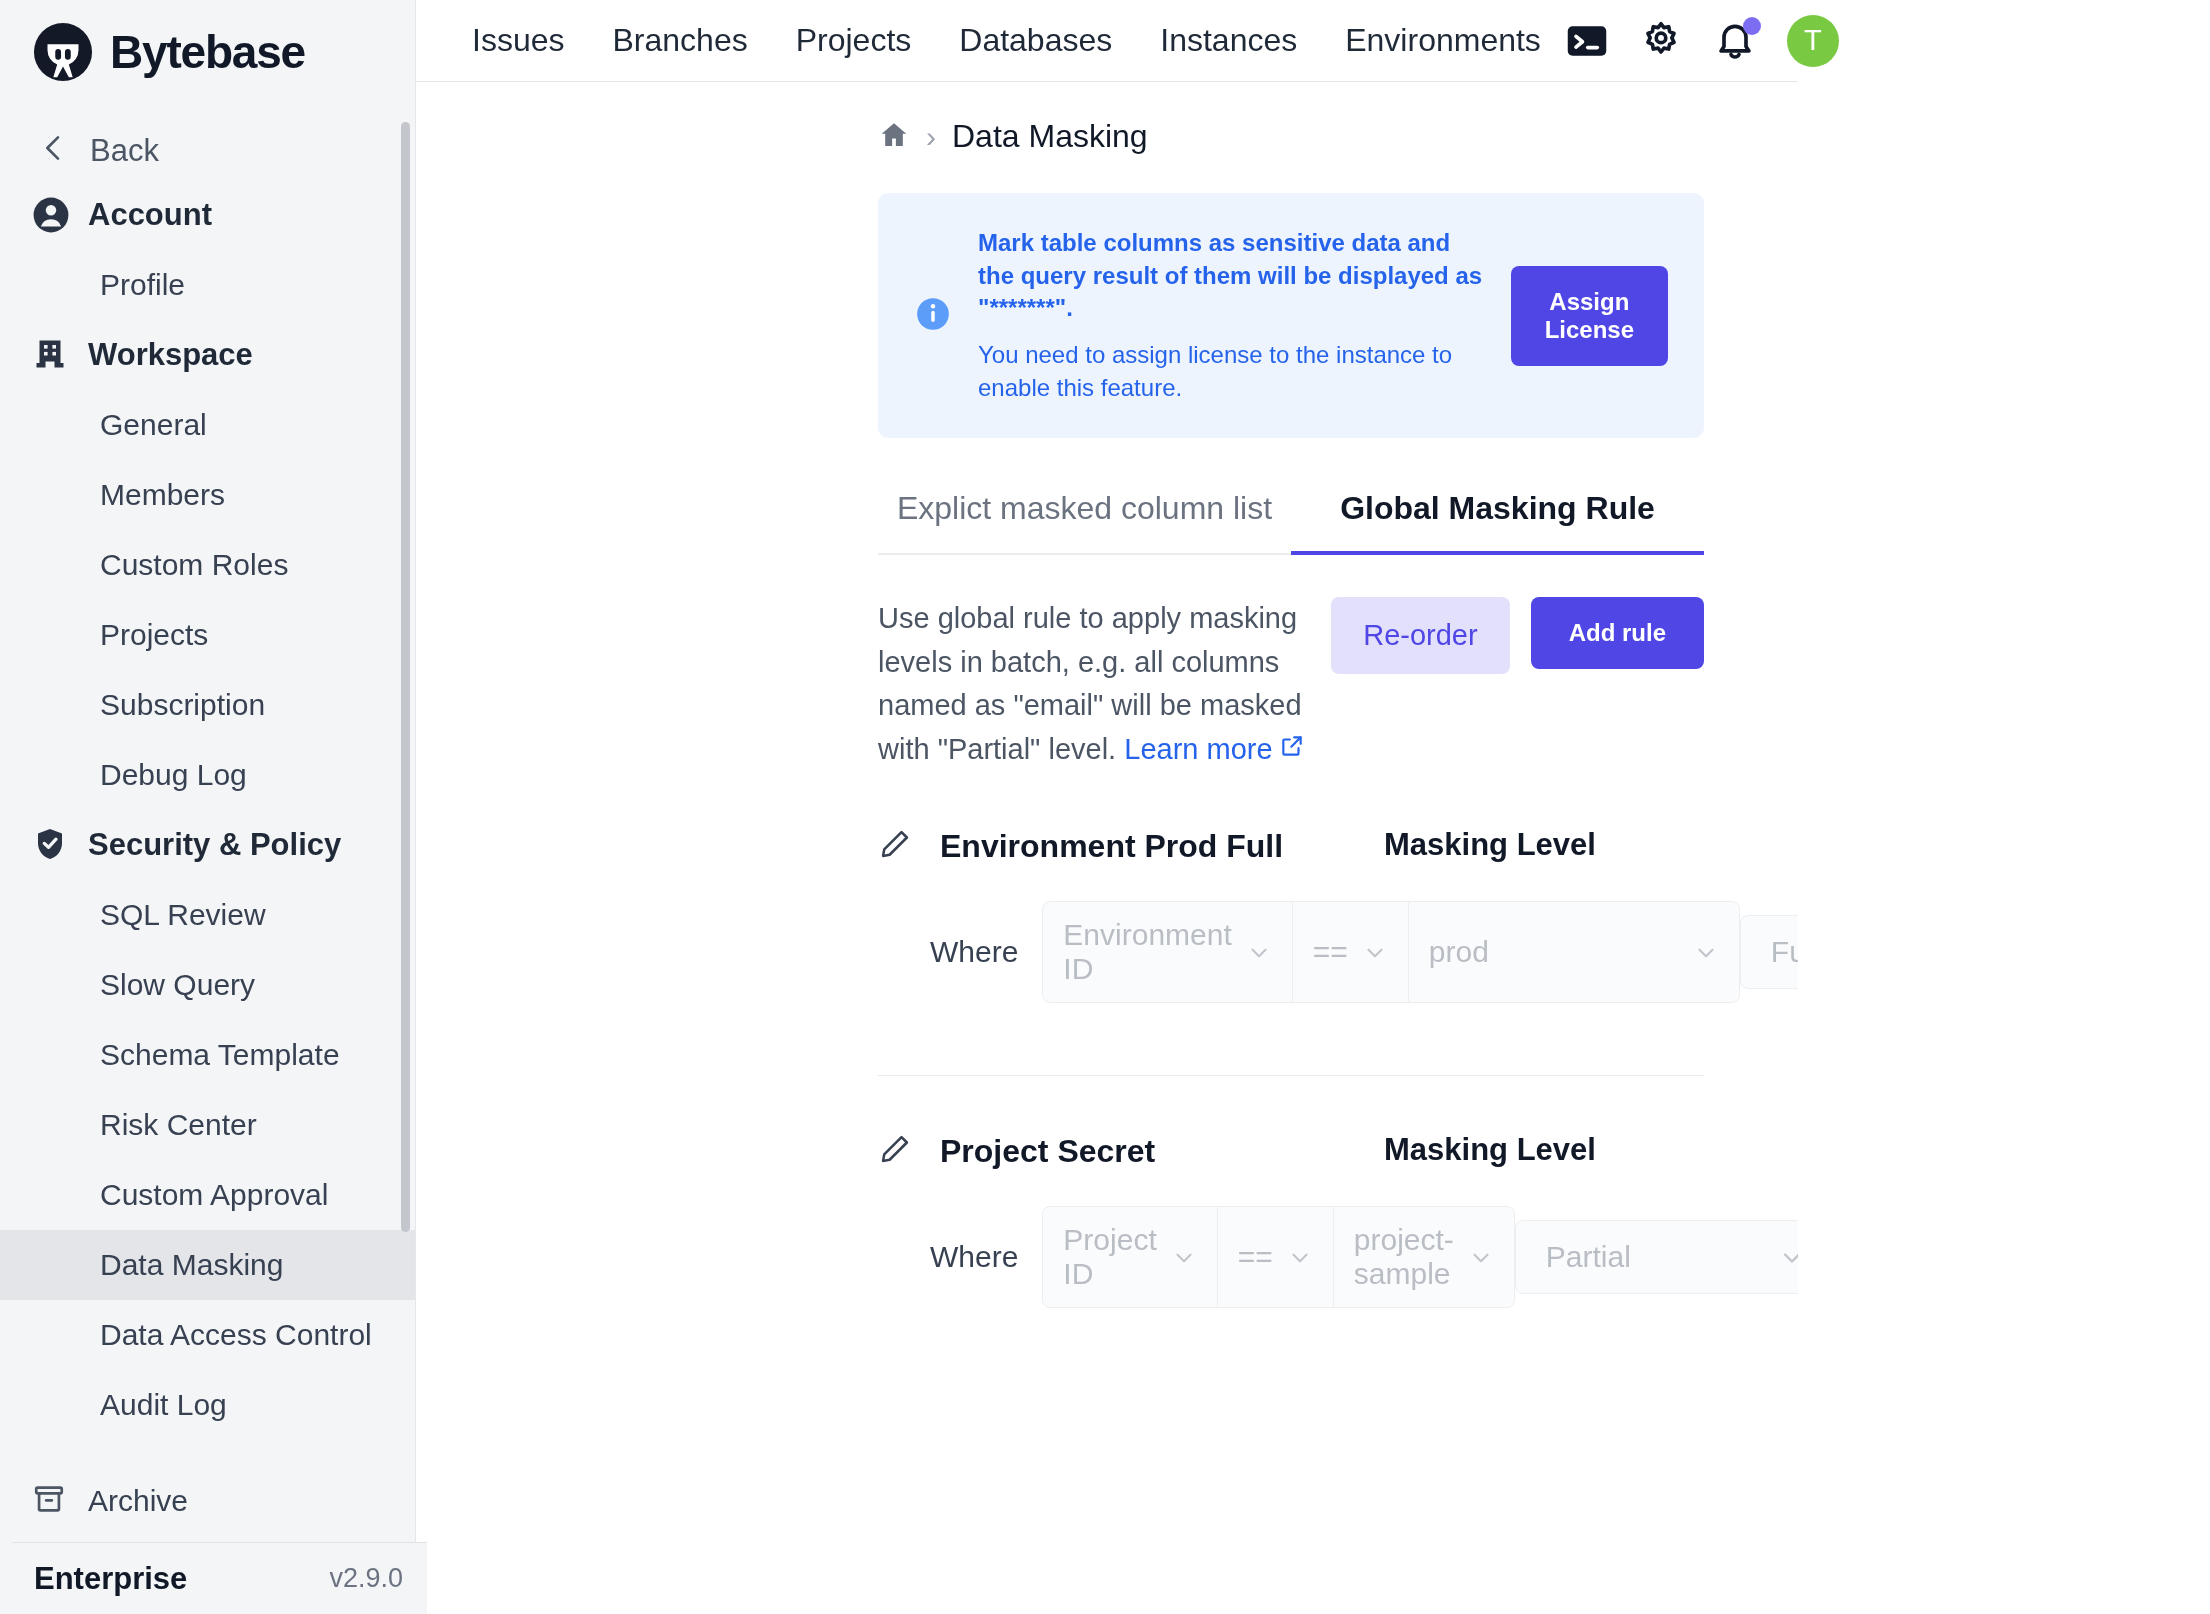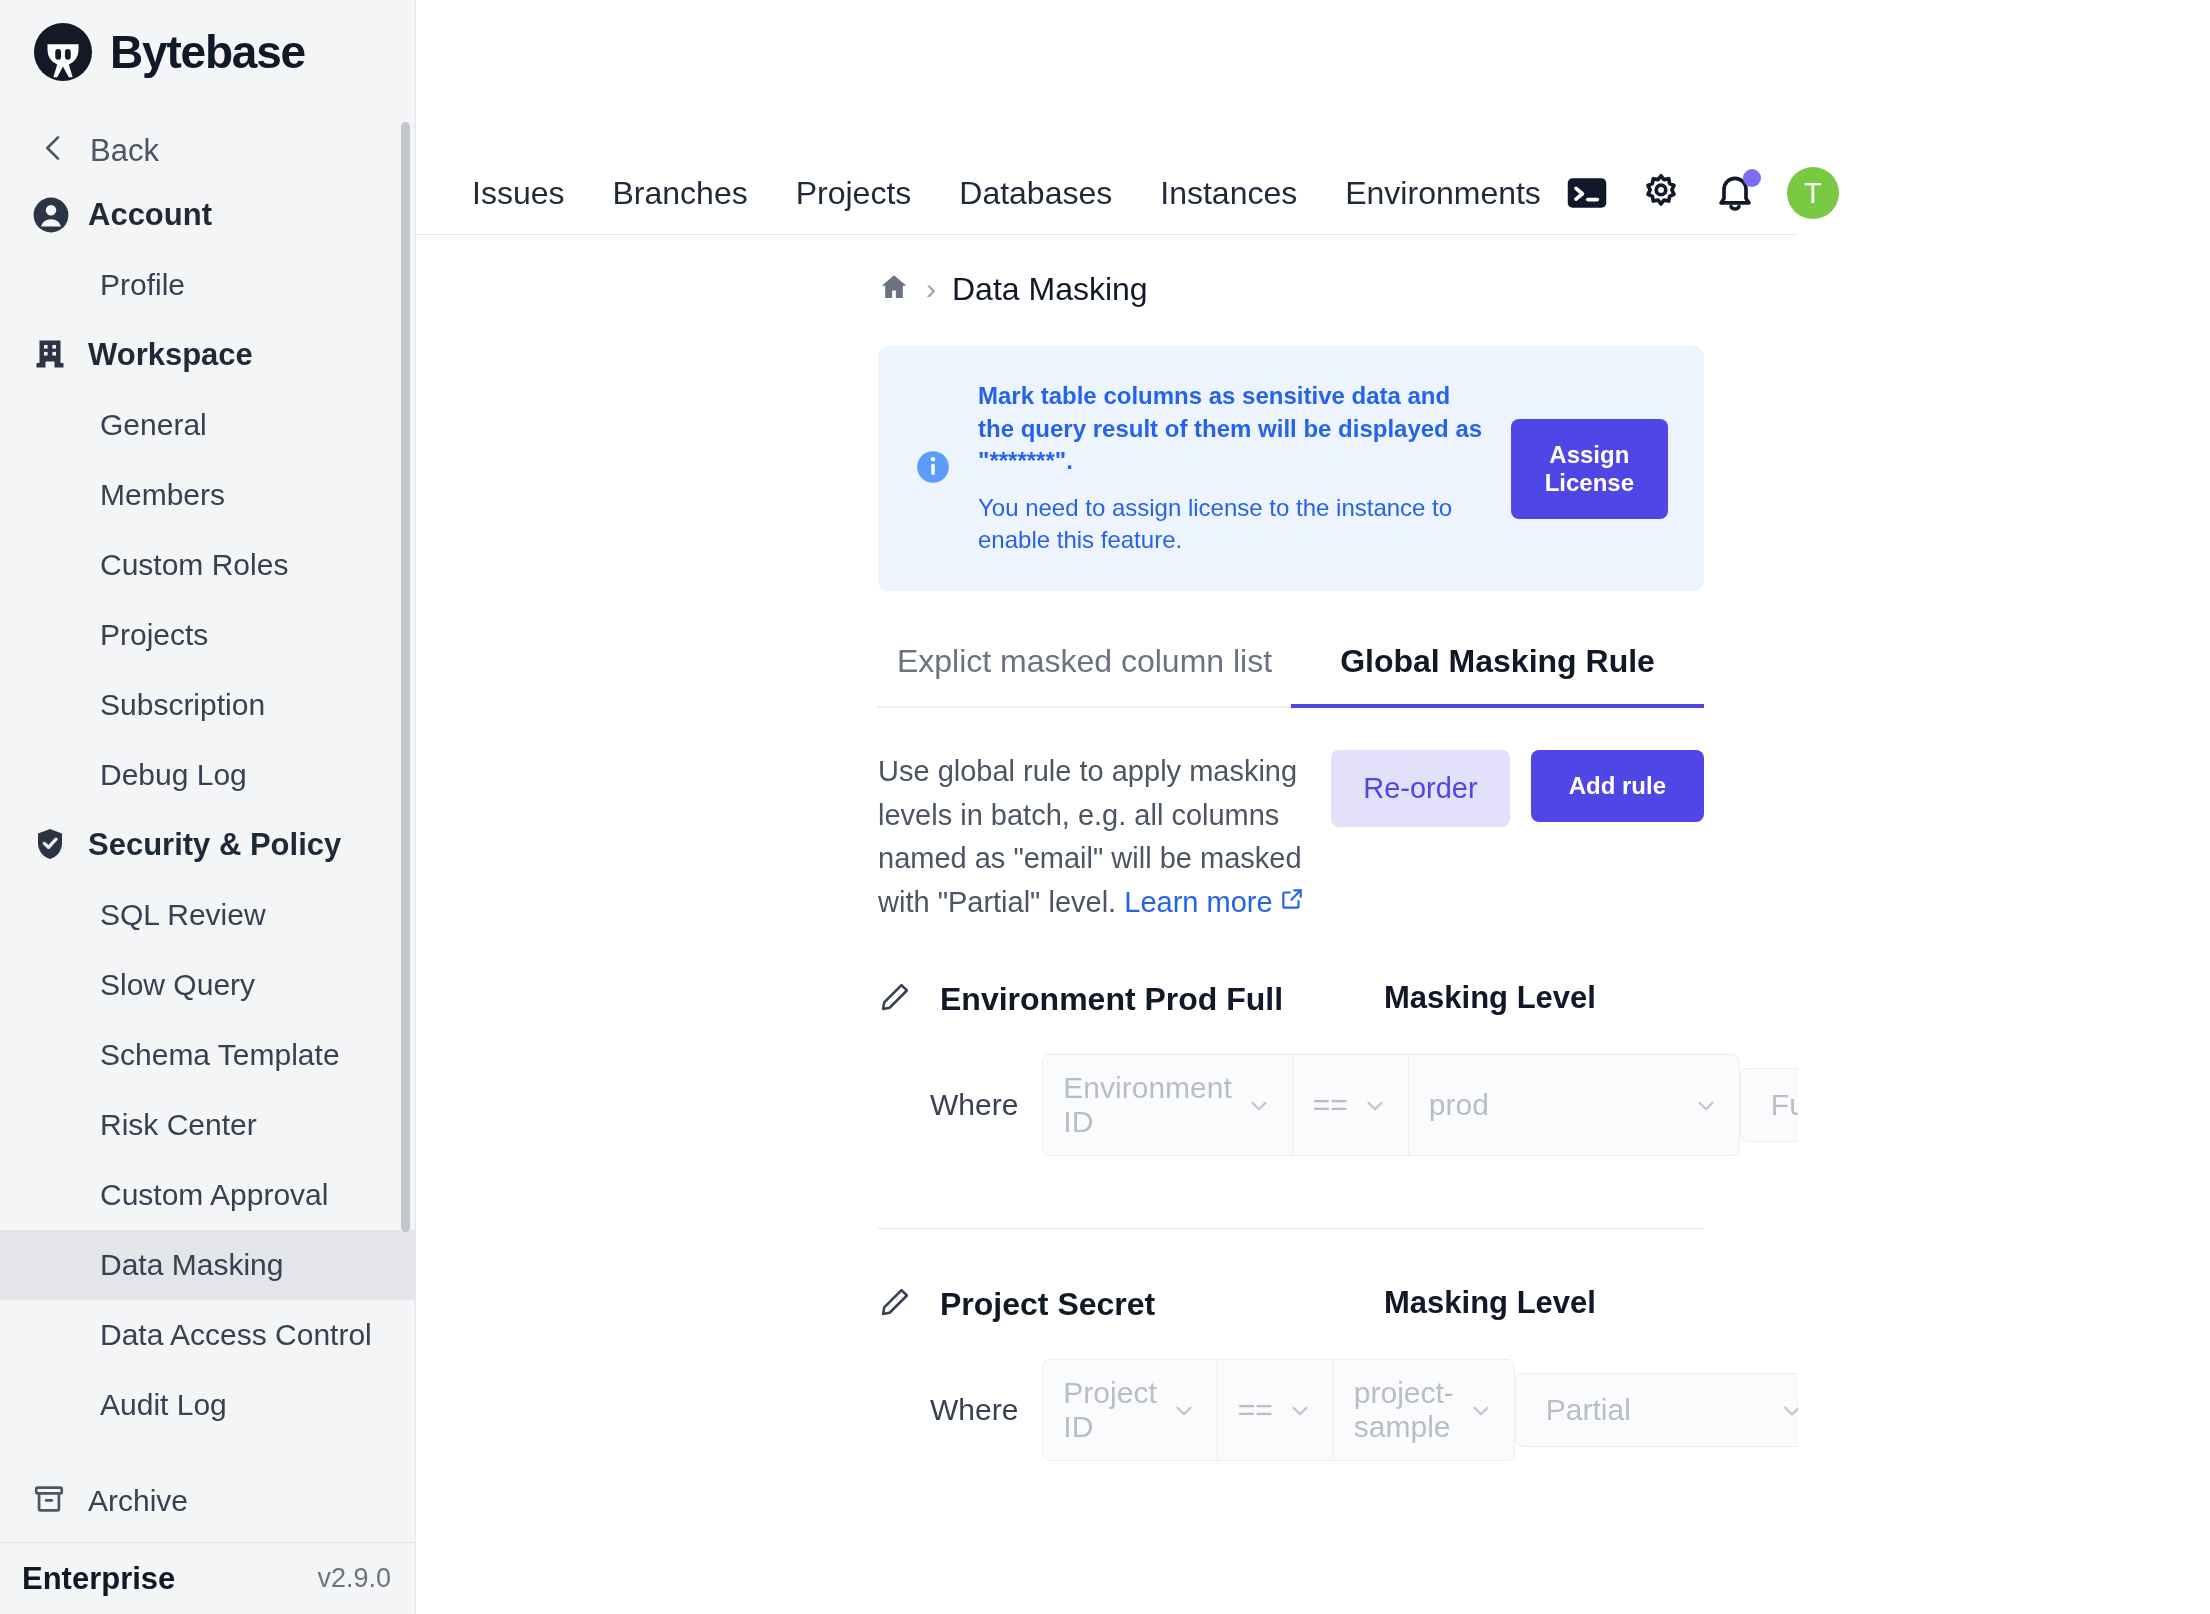--- a/index.html
+++ b/index.html
@@ -2,21 +2,21 @@
 <html><head>
 <meta charset="utf-8">
 <style>
   * { box-sizing: border-box; margin: 0; padding: 0; }
   html, body {
     width: 2210px; height: 1614px;
     font-family: "Liberation Sans", sans-serif;
     background: #ffffff;
     overflow: hidden;
   }
-  .app { display: flex; width: 1798px; height: 1614px; align-items: center; }
+  .app { display: flex; width: 1798px; height: 1614px; }
 
   
   .sidebar {
     width: 416px; flex: 0 0 416px; height: 1614px;
     background: #f4f5f7;
     position: relative;
     display: flex; flex-direction: column;
     border-right: 1px solid #e5e7eb;
   }
   .logo-row {
@@ -55,21 +55,21 @@
     background: #c3c7cd;
   }
   .side-footer-item {
     position: absolute; left: 0; bottom: 82px; width: 415px;
     display: flex; align-items: center; gap: 18px;
     padding: 12px 0 12px 32px;
     background: #f4f5f7; cursor: pointer;
   }
   .side-footer-item .lbl { font-size: 30px; color: #374151; }
   .side-footer {
-    position: absolute; left: 0; bottom: 0; width: 415px; height: 72px;
+    position: absolute; left: 12px; bottom: 0; width: 415px; height: 72px;
     border-top: 1px solid #e1e3e7;
     display: flex; align-items: center; justify-content: space-between;
     padding: 0 24px 0 22px; background: #f4f5f7;
   }
   .plan { font-size: 31px; font-weight: bold; color: #111827; }
   .ver { font-size: 27px; color: #6b7280; }
 
   
   .main { flex: 1 1 auto; display: flex; flex-direction: column; min-width: 0; }
   .topbar {

